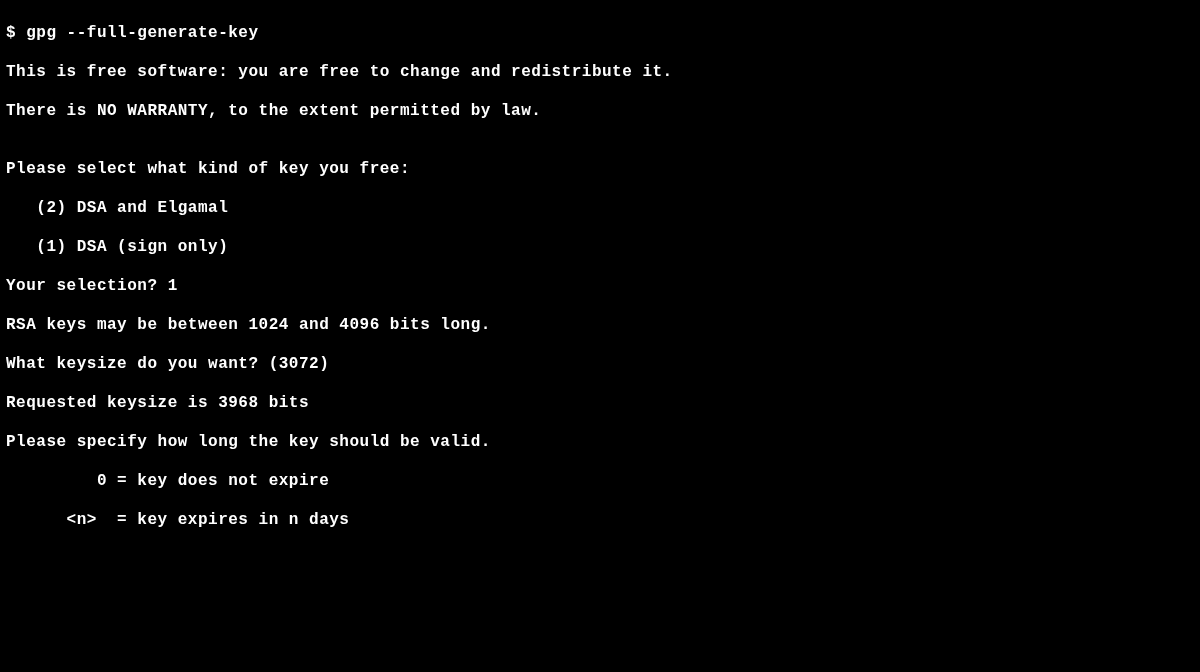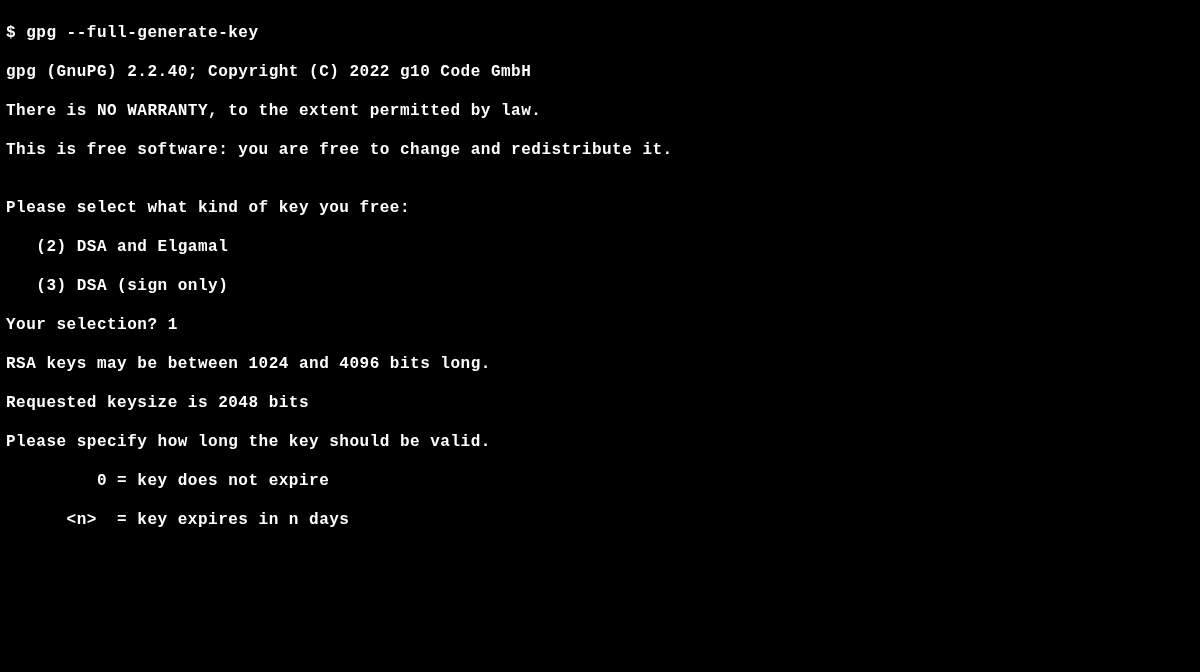--- a/index.html
+++ b/index.html
@@ -19,30 +19,30 @@
     white-space: pre;
     letter-spacing: 0.5px;
   }
   .line { display: block; font-weight: bold; }
 </style>
 </head>
 <body>
 
 <div class="terminal">
 <span class="line">$ gpg --full-generate-key</span>
-<span class="line">gpg (GnuPG) 2.2.40; Copyright (C) 2022 g10 Code GmbH</span>
+<span class="line">This is free software: you are free to change and redistribute it.</span>
 <span class="line">There is NO WARRANTY, to the extent permitted by law.</span>
-<span class="line">This is free software: you are free to change and redistribute it.</span>
 <span class="line"></span>
 <span class="line">Please select what kind of key you free:</span>
 <span class="line">   (2) DSA and Elgamal</span>
-<span class="line">   (3) DSA (sign only)</span>
+<span class="line">   (1) DSA (sign only)</span>
 <span class="line">Your selection? 1</span>
 <span class="line">RSA keys may be between 1024 and 4096 bits long.</span>
-<span class="line">Requested keysize is 2048 bits</span>
+<span class="line">What keysize do you want? (3072)</span>
+<span class="line">Requested keysize is 3968 bits</span>
 <span class="line">Please specify how long the key should be valid.</span>
 <span class="line">         0 = key does not expire</span>
 <span class="line">      &lt;n&gt;  = key expires in n days</span>
 
 
 
 
 
 
 <span class="line"></span>

